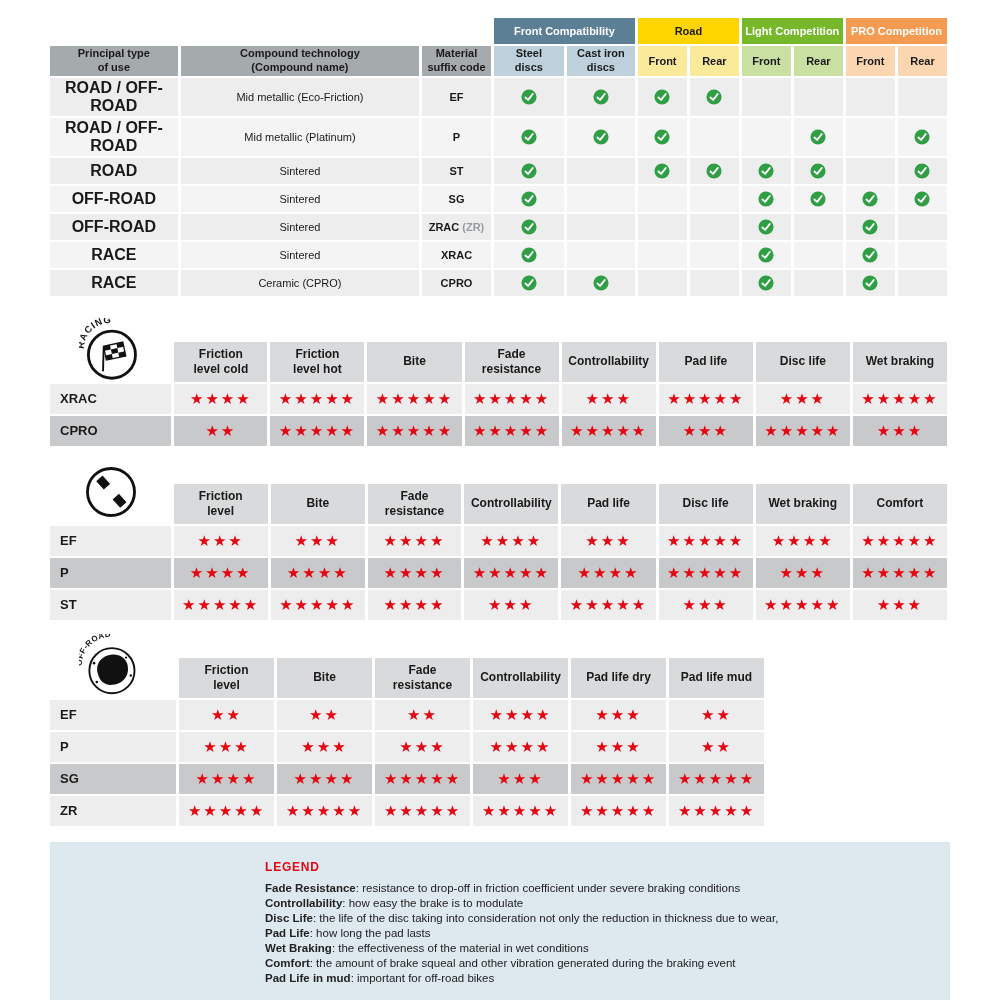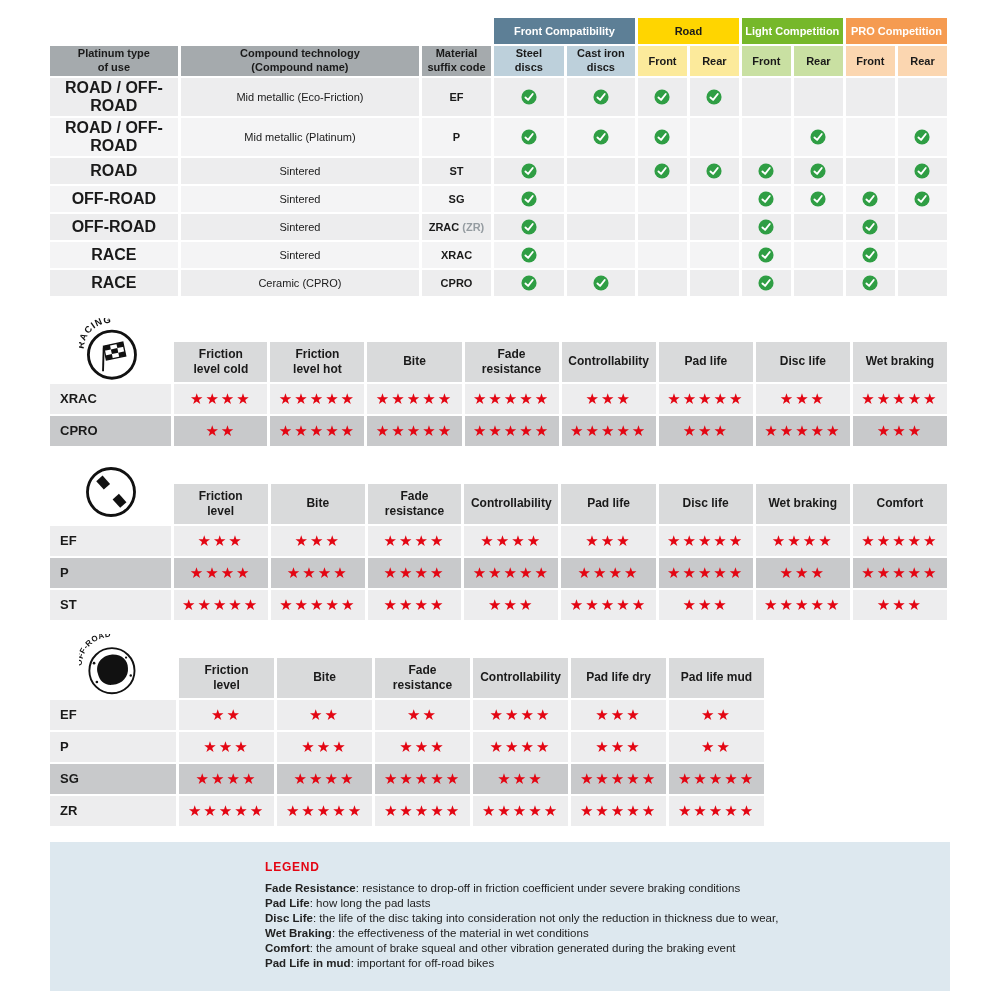--- a/index.html
+++ b/index.html
@@ -65,21 +65,21 @@
   <table class="compat" id="compat-table">
       <tbody>
         <tr>
           <td class="ghost" colspan="3"></td>
           <td colspan="2" class="ghead ghead-disc">Front Compatibility</td>
           <td colspan="2" class="ghead ghead-road">Road</td>
           <td colspan="2" class="ghead ghead-light">Light Competition</td>
           <td colspan="2" class="ghead ghead-pro">PRO Competition</td>
         </tr>
         <tr>
-          <td class="mainhead" style="width:130px">Platinum type
+          <td class="mainhead" style="width:130px">Principal type
 of use</td>
           <td class="mainhead" style="width:246px">Compound technology
 (Compound name)</td>
           <td class="mainhead" style="width:68px">Material
 suffix code</td>
           <td class="sub-disc" style="width:70px">Steel
 discs</td>
           <td class="sub-disc" style="width:68px">Cast iron
 discs</td>
           <td class="sub-road" style="width:48px">Front</td>
@@ -465,21 +465,22 @@
             <td class="lt"><span class="stars">★★★★★</span></td>
           </tr>
         </tbody>
       </table>
   </div>
 
   <div class="legend">
     <div class="legend-title">LEGEND</div>
     <div id="legend-items">
         <div class="legend-line"><b>Fade Resistance</b>: resistance to drop-off in friction coefficient under severe braking conditions</div>
+        <div class="legend-line"><b>Controllability</b>: how easy the brake is to modulate</div>
+        <div class="legend-line"><b>Disc Life</b>: the life of the disc taking into consideration not only the reduction in thickness due to wear,</div>
         <div class="legend-line"><b>Pad Life</b>: how long the pad lasts</div>
-        <div class="legend-line"><b>Disc Life</b>: the life of the disc taking into consideration not only the reduction in thickness due to wear,</div>
         <div class="legend-line"><b>Wet Braking</b>: the effectiveness of the material in wet conditions</div>
         <div class="legend-line"><b>Comfort</b>: the amount of brake squeal and other vibration generated during the braking event</div>
         <div class="legend-line"><b>Pad Life in mud</b>: important for off-road bikes</div>
       </div>
   </div>
 
 </div>
 
 </body></html>

